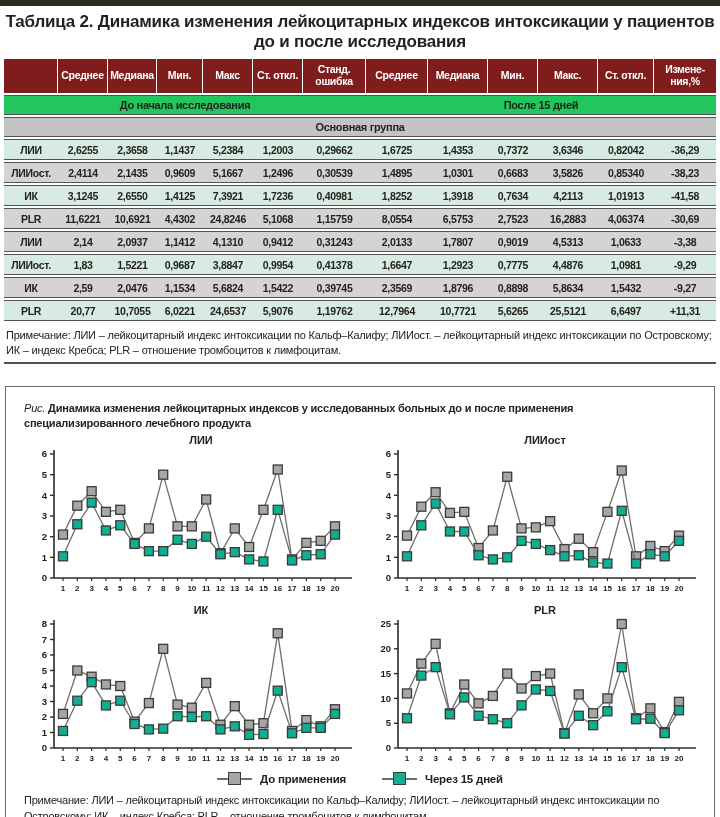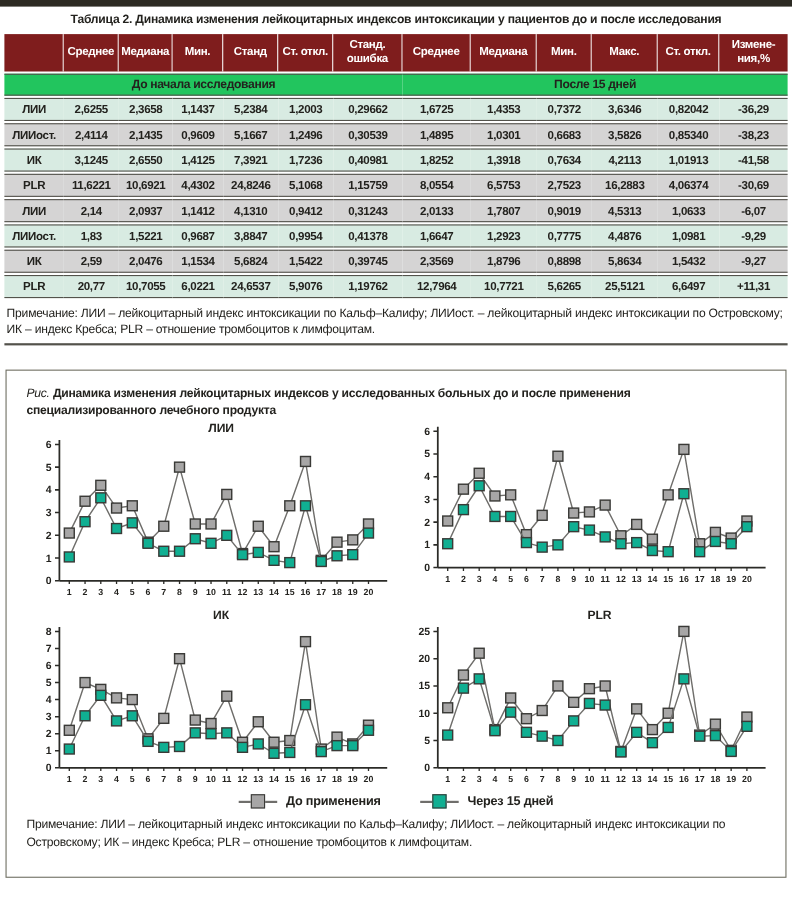--- a/index.html
+++ b/index.html
@@ -6,21 +6,21 @@
   body {
     width: 720px; height: 817px; overflow: hidden;
     background: #ffffff;
     font-family: "Liberation Sans", sans-serif;
     color: #23221e;
   }
   .topbar { width: 720px; height: 6px; background: #2c2a23; }
 
   .table-title {
     margin: 6px 4px 5px 4px;
-    font-size: 11px; font-weight: bold; text-align: center;
+    font-size: 17px; font-weight: bold; text-align: center;
     letter-spacing: -0.2px; color: #23221e;
   }
 
   table.idx {
     width: 712px; margin: 0 4px;
     border-collapse: separate; border-spacing: 0 2px;
     table-layout: fixed;
   }
   table.idx th, table.idx td {
     text-align: center; vertical-align: middle;
@@ -106,36 +106,39 @@
       <col style="width:60px">
       <col style="width:56px">
     <col style="width:62px">
   </colgroup>
   <thead>
     <tr>
       <th class="head"></th>
       <th class="head">Среднее</th>
       <th class="head">Медиана</th>
       <th class="head">Мин.</th>
-      <th class="head">Станд</th>
+      <th class="head">Макс</th>
       <th class="head">Ст. откл.</th>
       <th class="head">Станд. ошибка</th>
       <th class="head">Среднее</th>
       <th class="head">Медиана</th>
       <th class="head">Мин.</th>
       <th class="head">Макс.</th>
       <th class="head">Ст. откл.</th>
       <th class="head">Измене-ния,%</th>
     </tr>
     <tr>
       <td class="period" colspan="7">До начала исследования</td>
       <td class="period" colspan="6">После 15 дней</td>
     </tr>
   </thead>
   <tbody id="table-body">
+      <tr>
+        <td class="group" colspan="13">Основная группа</td>
+      </tr>
       <tr class="data mint">
         <td>ЛИИ</td>
         <td>2,6255</td>
         <td>2,3658</td>
         <td>1,1437</td>
         <td>5,2384</td>
         <td>1,2003</td>
         <td>0,29662</td>
         <td>1,6725</td>
         <td>1,4353</td>
@@ -195,21 +198,21 @@
         <td>2,0937</td>
         <td>1,1412</td>
         <td>4,1310</td>
         <td>0,9412</td>
         <td>0,31243</td>
         <td>2,0133</td>
         <td>1,7807</td>
         <td>0,9019</td>
         <td>4,5313</td>
         <td>1,0633</td>
-        <td>-6,07</td>
+        <td>-3,38</td>
       </tr>
       <tr class="data mint">
         <td>ЛИИост.</td>
         <td>1,83</td>
         <td>1,5221</td>
         <td>0,9687</td>
         <td>3,8847</td>
         <td>0,9954</td>
         <td>0,41378</td>
         <td>1,6647</td>
@@ -361,20 +364,21 @@
             <rect x="220.60526315789474" y="108.89999999999999" width="9" height="9" fill="#10af92" stroke="#3a3a37" stroke-width="1.3"></rect>
             <rect x="234.92105263157896" y="110.96666666666667" width="9" height="9" fill="#10af92" stroke="#3a3a37" stroke-width="1.3"></rect>
             <rect x="249.23684210526315" y="59.30000000000001" width="9" height="9" fill="#10af92" stroke="#3a3a37" stroke-width="1.3"></rect>
             <rect x="263.5526315789474" y="109.93333333333334" width="9" height="9" fill="#10af92" stroke="#3a3a37" stroke-width="1.3"></rect>
             <rect x="277.86842105263156" y="104.76666666666667" width="9" height="9" fill="#10af92" stroke="#3a3a37" stroke-width="1.3"></rect>
             <rect x="292.1842105263158" y="103.73333333333333" width="9" height="9" fill="#10af92" stroke="#3a3a37" stroke-width="1.3"></rect>
             <rect x="306.5" y="84.1" width="9" height="9" fill="#10af92" stroke="#3a3a37" stroke-width="1.3"></rect>
           </svg></div>
     </div>
     <div class="chart-cell">
+      <div class="chart-title">ЛИИост</div>
       <div class="chart-canvas"><svg viewBox="0 0 330 152" width="330" height="152">
             <line x1="30" y1="4" x2="30" y2="132" stroke="#2b2b27" stroke-width="1.6"></line>
             <line x1="30" y1="132" x2="328" y2="132" stroke="#2b2b27" stroke-width="1.6"></line>
             <line x1="26" y1="132" x2="30" y2="132" stroke="#2b2b27" stroke-width="1.4"></line>
             <text x="23" y="135.2" text-anchor="end" font-size="9.5" font-weight="bold" font-family="Liberation Sans, sans-serif" fill="#23221e">0</text>
             <line x1="26" y1="111.33333333333334" x2="30" y2="111.33333333333334" stroke="#2b2b27" stroke-width="1.4"></line>
             <text x="23" y="114.53333333333335" text-anchor="end" font-size="9.5" font-weight="bold" font-family="Liberation Sans, sans-serif" fill="#23221e">1</text>
             <line x1="26" y1="90.66666666666667" x2="30" y2="90.66666666666667" stroke="#2b2b27" stroke-width="1.4"></line>
             <text x="23" y="93.86666666666667" text-anchor="end" font-size="9.5" font-weight="bold" font-family="Liberation Sans, sans-serif" fill="#23221e">2</text>
             <line x1="26" y1="70" x2="30" y2="70" stroke="#2b2b27" stroke-width="1.4"></line>

